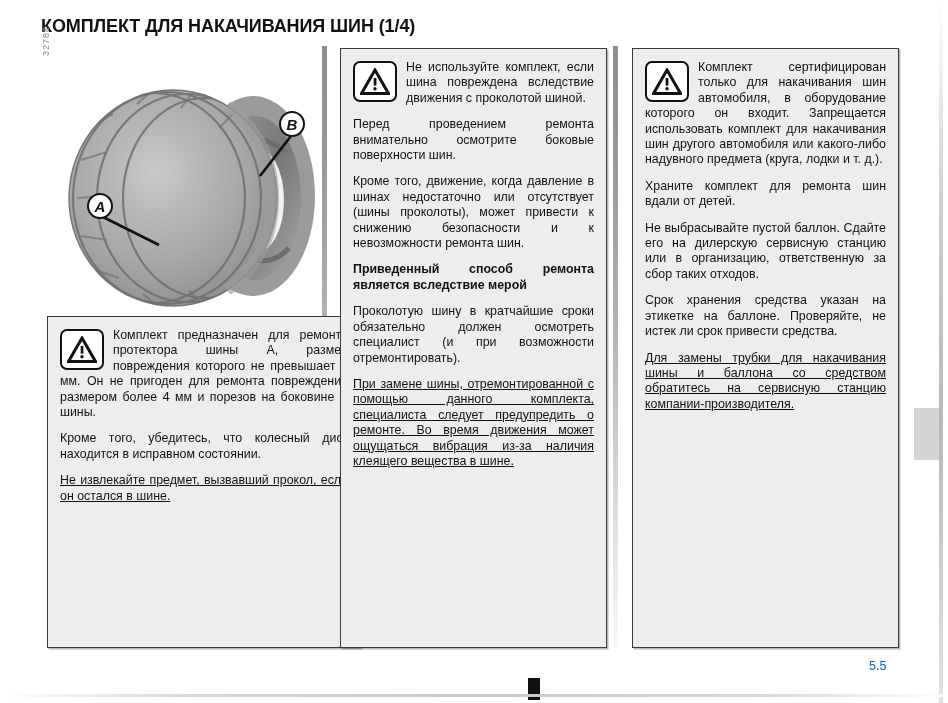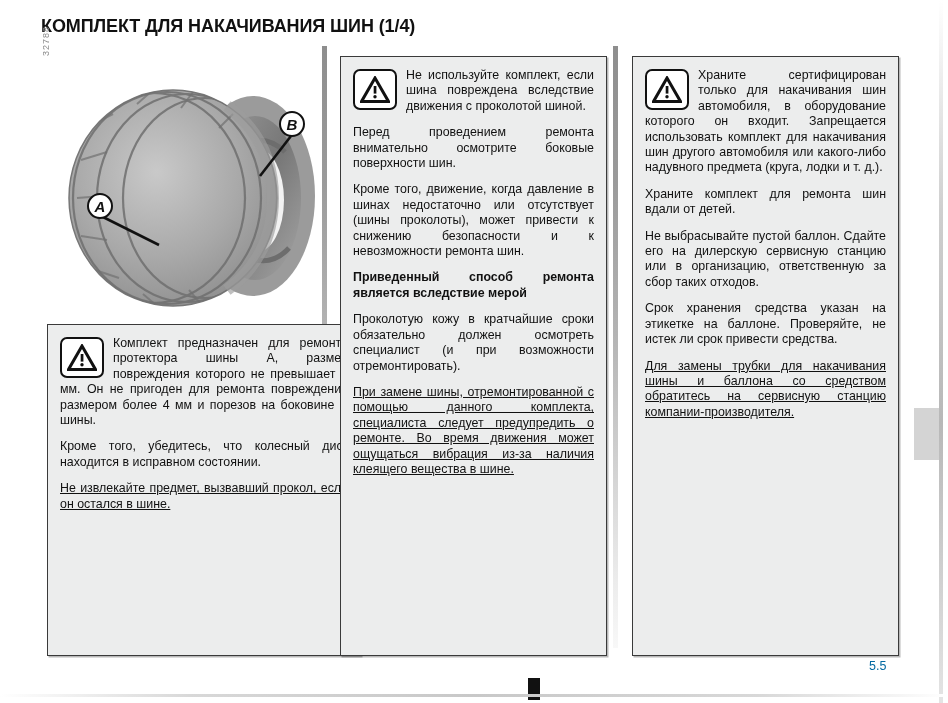--- a/index.html
+++ b/index.html
@@ -81,21 +81,20 @@
   #callout-b { left: 238px; top: 63px; }
 
   
   .panel {
     position: absolute;
     background: #eceded;
     border: 1.6px solid #3a3a3a;
     box-sizing: border-box;
     padding: 11px 12px 12px 12px;
     box-shadow: 1.5px 1.5px 0 rgba(0,0,0,0.28);
-    margin-top: 8px;
   }
   #panel-left   { left: 47px;  top: 316px; width: 314px; height: 332px; }
   #panel-mid    { left: 340px; top: 48px;  width: 267px; height: 600px; }
   #panel-right  { left: 632px; top: 48px;  width: 267px; height: 600px; }
 
   .panel p {
     margin: 0 0 11px 0;
     font-size: 12.4px;
     line-height: 15.4px;
     text-align: justify;
@@ -258,34 +257,34 @@
         <path d="M15 2 L28.5 25.5 L1.5 25.5 Z" fill="none" stroke="#111" stroke-width="3"></path>
         <rect x="13.7" y="10" width="2.7" height="7.6" fill="#111"></rect>
         <circle cx="15" cy="20.8" r="1.7" fill="#111"></circle>
       </svg>
     </span>
     <span>Не используйте комплект, если шина повреждена вследствие движения с проколотой шиной.</span>
   </p>
   <p>Перед проведением ремонта внимательно осмотрите боковые поверхности шин.</p>
   <p>Кроме того, движение, когда давление в шинах недостаточно или отсутствует (шины проколоты), может привести к снижению безопасности и к невозможности ремонта шин.</p>
   <p class="bold">Приведенный способ ремонта является вследствие мерой</p>
-  <p>Проколотую кожу в кратчайшие сроки обязательно должен осмотреть специалист (и при возможности отремонтировать).</p>
+  <p>Проколотую шину в кратчайшие сроки обязательно должен осмотреть специалист (и при возможности отремонтировать).</p>
   <p>При замене шины, отремонтированной с помощью данного комплекта, специалиста следует предупредить о ремонте. Во время движения может ощущаться вибрация из-за наличия клеящего вещества в шине.</p>
 </div>
 
 <div class="panel" id="panel-right">
   <p class="first-para">
     <span class="warn-icon">
       <svg width="30" height="27" viewBox="0 0 30 27">
         <path d="M15 2 L28.5 25.5 L1.5 25.5 Z" fill="none" stroke="#111" stroke-width="3"></path>
         <rect x="13.7" y="10" width="2.7" height="7.6" fill="#111"></rect>
         <circle cx="15" cy="20.8" r="1.7" fill="#111"></circle>
       </svg>
     </span>
-    <span>Храните сертифицирован только для накачивания шин автомобиля, в оборудование которого он входит. Запрещается использовать комплект для накачивания шин другого автомобиля или какого-либо надувного предмета (круга, лодки и т. д.).</span>
+    <span>Комплект сертифицирован только для накачивания шин автомобиля, в оборудование которого он входит. Запрещается использовать комплект для накачивания шин другого автомобиля или какого-либо надувного предмета (круга, лодки и т. д.).</span>
   </p>
   <p>Храните комплект для ремонта шин вдали от детей.</p>
   <p>Не выбрасывайте пустой баллон. Сдайте его на дилерскую сервисную станцию или в организацию, ответственную за сбор таких отходов.</p>
   <p>Срок хранения средства указан на этикетке на баллоне. Проверяйте, не истек ли срок привести средства.</p>
   <p>Для замены трубки для накачивания шины и баллона со средством обратитесь на сервисную станцию компании-производителя.</p>
 </div>
 
 <div class="chapter-tab"></div>
 <div class="edge-line"></div>
 

